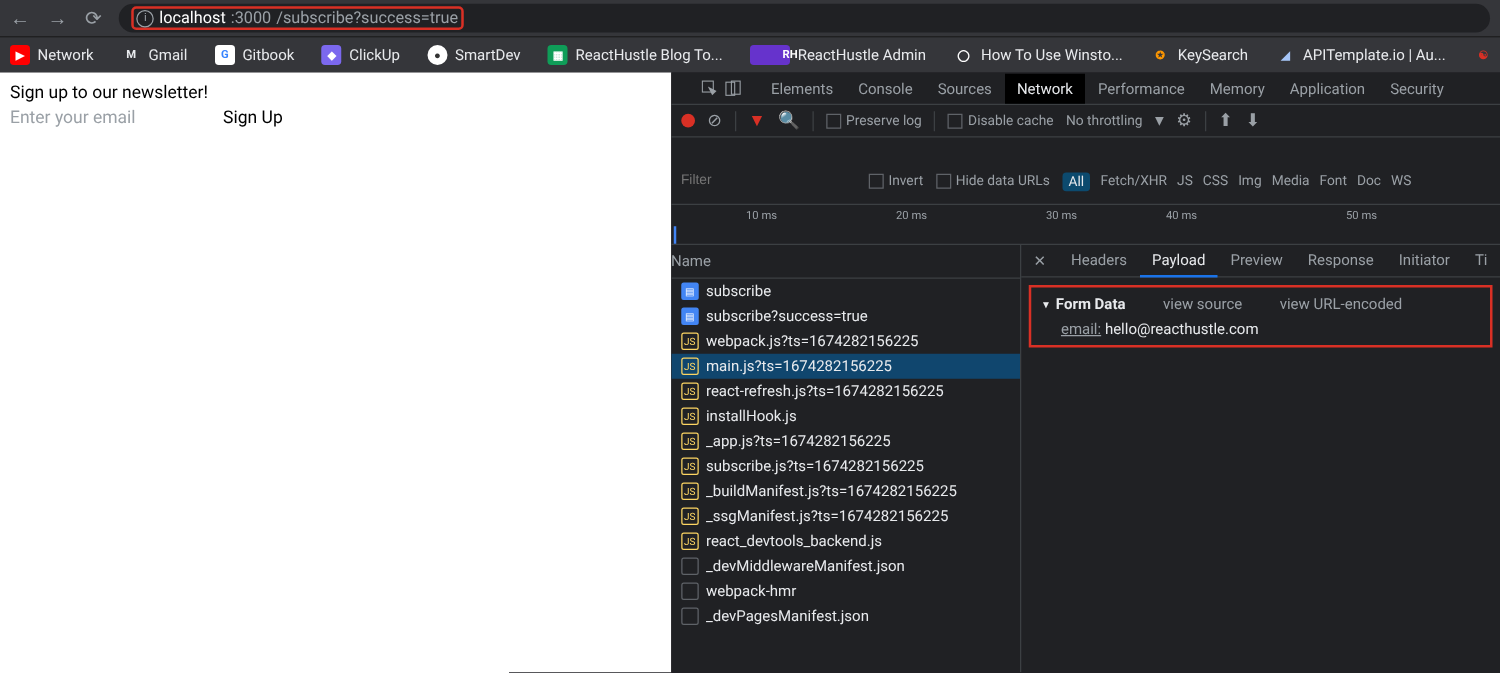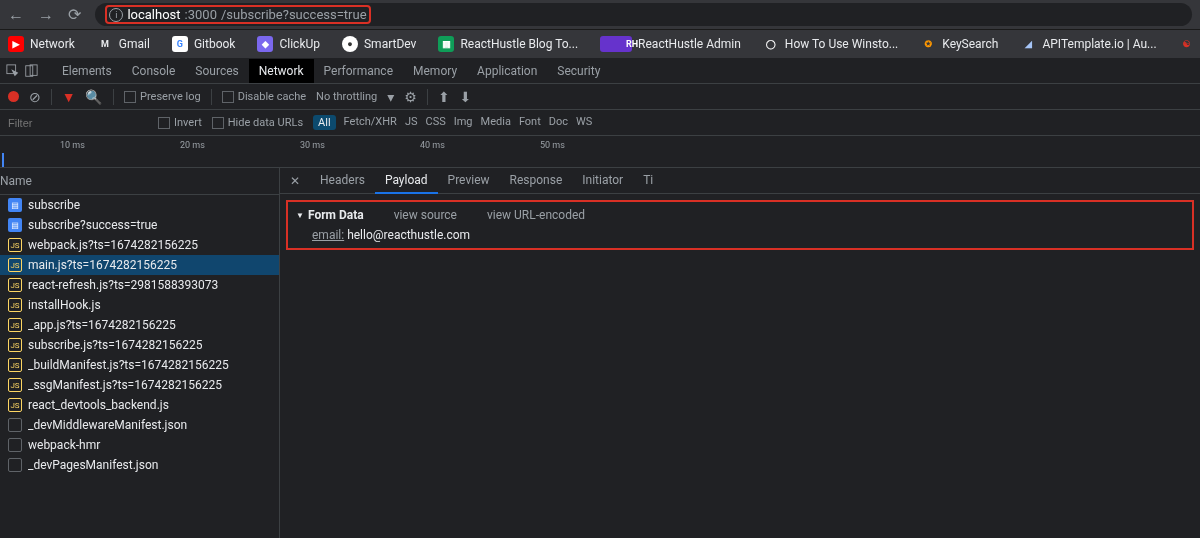--- a/index.html
+++ b/index.html
@@ -29,35 +29,35 @@
     .ic-mc { background: transparent; color: #d93025; }
     
     .main { display: flex; height: calc(538px - 58px); }
     .page-content { width: 572px; background: #fff; color: #000; padding: 8px; font-size: 14px; }
     .page-heading { font-size: 14px; font-weight: normal; margin-bottom: 4px; }
     .email-row { display: flex; align-items: center; gap: 70px; }
     .email-placeholder { color: #9aa0a6; }
     .signup-btn { color: #000; font-weight: normal; }
     
     .devtools { flex: 1; background: #202124; display: flex; flex-direction: column; }
-    .dt-header { height: 26px; display: flex; align-items: center; padding: 0 6px; gap: 4px; border-bottom: 1px solid #3c4043; font-size: 12px; }
+    .dt-header { height: 26px; display: flex; align-items: center; padding: 0 24px; gap: 4px; border-bottom: 1px solid #3c4043; font-size: 12px; }
     .dt-ico { width: 14px; height: 14px; color: #9aa0a6; cursor: pointer; }
     .dt-tabs { display: flex; gap: 0; margin-left: 10px; }
     .dt-tab { padding: 5px 10px; color: #9aa0a6; cursor: pointer; }
     .dt-tab.active { color: #e8eaed; background: #000; }
     
     .dt-controls { height: 26px; display: flex; align-items: center; padding: 0 8px; gap: 10px; border-bottom: 1px solid #3c4043; font-size: 11px; color: #9aa0a6; }
     .rec-dot { width: 11px; height: 11px; background: #d93025; border-radius: 50%; }
     .ctrl-ico { cursor: pointer; font-size: 14px; }
     .funnel { color: #d93025; }
     .chk { display: flex; align-items: center; gap: 4px; }
     .chkbox { width: 12px; height: 12px; border: 1px solid #5f6368; }
     .sep { width: 1px; height: 16px; background: #3c4043; }
     
-    .dt-filter { height: 26px; display: flex; align-items: center; padding: 0 8px; gap: 10px; border-bottom: 1px solid #3c4043; font-size: 11px; color: #9aa0a6; }
+    .dt-filter { height: 26px; display: flex; align-items: flex-start; padding: 0 8px; gap: 10px; border-bottom: 1px solid #3c4043; font-size: 11px; color: #9aa0a6; margin-top: 28px; }
     .filter-input { background: transparent; border: none; color: #9aa0a6; font-size: 11px; width: 140px; }
     .filter-tabs { display: flex; gap: 8px; }
     .ft { cursor: pointer; }
     .ft.active { background: #0c4a6e; color: #e8eaed; padding: 1px 5px; border-radius: 3px; }
     
     .timeline { height: 32px; border-bottom: 1px solid #3c4043; position: relative; font-size: 9px; color: #9aa0a6; }
     .tl-mark { position: absolute; top: 4px; }
     .tl-cursor { position: absolute; left: 2px; top: 17px; width: 2px; height: 14px; background: #4285f4; }
     
     .dt-panels { display: flex; flex: 1; overflow: hidden; }
@@ -142,20 +142,27 @@
       <span class="bm-icon ic-at">◢</span>
       <span>APITemplate.io | Au...</span>
     </div>
     <div class="bm-item">
       <span class="bm-icon ic-mc">☯</span>
       <span>Mantak Chia - How</span>
     </div>
   </div>
 
 <div class="main">
+  <div class="page-content">
+    <div class="page-heading">Sign up to our newsletter!</div>
+    <div class="email-row">
+      <span class="email-placeholder">Enter your email</span>
+      <span class="signup-btn">Sign Up</span>
+    </div>
+  </div>
 
   <div class="devtools">
     <div class="dt-header">
       <svg class="dt-ico" viewBox="0 0 16 16">
           <rect x="1" y="1" width="10" height="10" fill="none" stroke="currentColor"></rect>
           <path d="M6 6 L14 10 L10 14 Z" fill="currentColor"></path>
         </svg>
       <svg class="dt-ico" viewBox="0 0 16 16">
           <rect x="2" y="2" width="8" height="12" fill="none" stroke="currentColor"></rect>
           <rect x="7" y="1" width="8" height="12" fill="none" stroke="currentColor"></rect>
@@ -217,21 +224,21 @@
           <span class="ft">Doc</span>
           <span class="ft">WS</span>
         </div>
     </div>
 
     <div class="timeline" id="timeline">
       <div class="tl-cursor"></div>
     <span class="tl-mark" style="left: 60px;">10 ms</span>
         <span class="tl-mark" style="left: 180px;">20 ms</span>
         <span class="tl-mark" style="left: 300px;">30 ms</span>
-        <span class="tl-mark" style="left: 420px; text-align: right;">40 ms</span>
+        <span class="tl-mark" style="left: 396px; text-align: right;">40 ms</span>
         <span class="tl-mark" style="left: 540px;">50 ms</span>
       </div>
 
     <div class="dt-panels">
       <div class="req-list">
         <div class="req-header">Name</div>
         <div id="request-rows">
             <div class="req-row">
               <span class="req-ico ri-doc">▤</span>
               <span>subscribe</span>
@@ -243,21 +250,21 @@
             <div class="req-row">
               <span class="req-ico ri-js">JS</span>
               <span>webpack.js?ts=1674282156225</span>
             </div>
             <div class="req-row sel">
               <span class="req-ico ri-js">JS</span>
               <span>main.js?ts=1674282156225</span>
             </div>
             <div class="req-row">
               <span class="req-ico ri-js">JS</span>
-              <span>react-refresh.js?ts=2981588393073</span>
+              <span>react-refresh.js?ts=1674282156225</span>
             </div>
             <div class="req-row">
               <span class="req-ico ri-js">JS</span>
               <span>installHook.js</span>
             </div>
             <div class="req-row">
               <span class="req-ico ri-js">JS</span>
               <span>_app.js?ts=1674282156225</span>
             </div>
             <div class="req-row">

